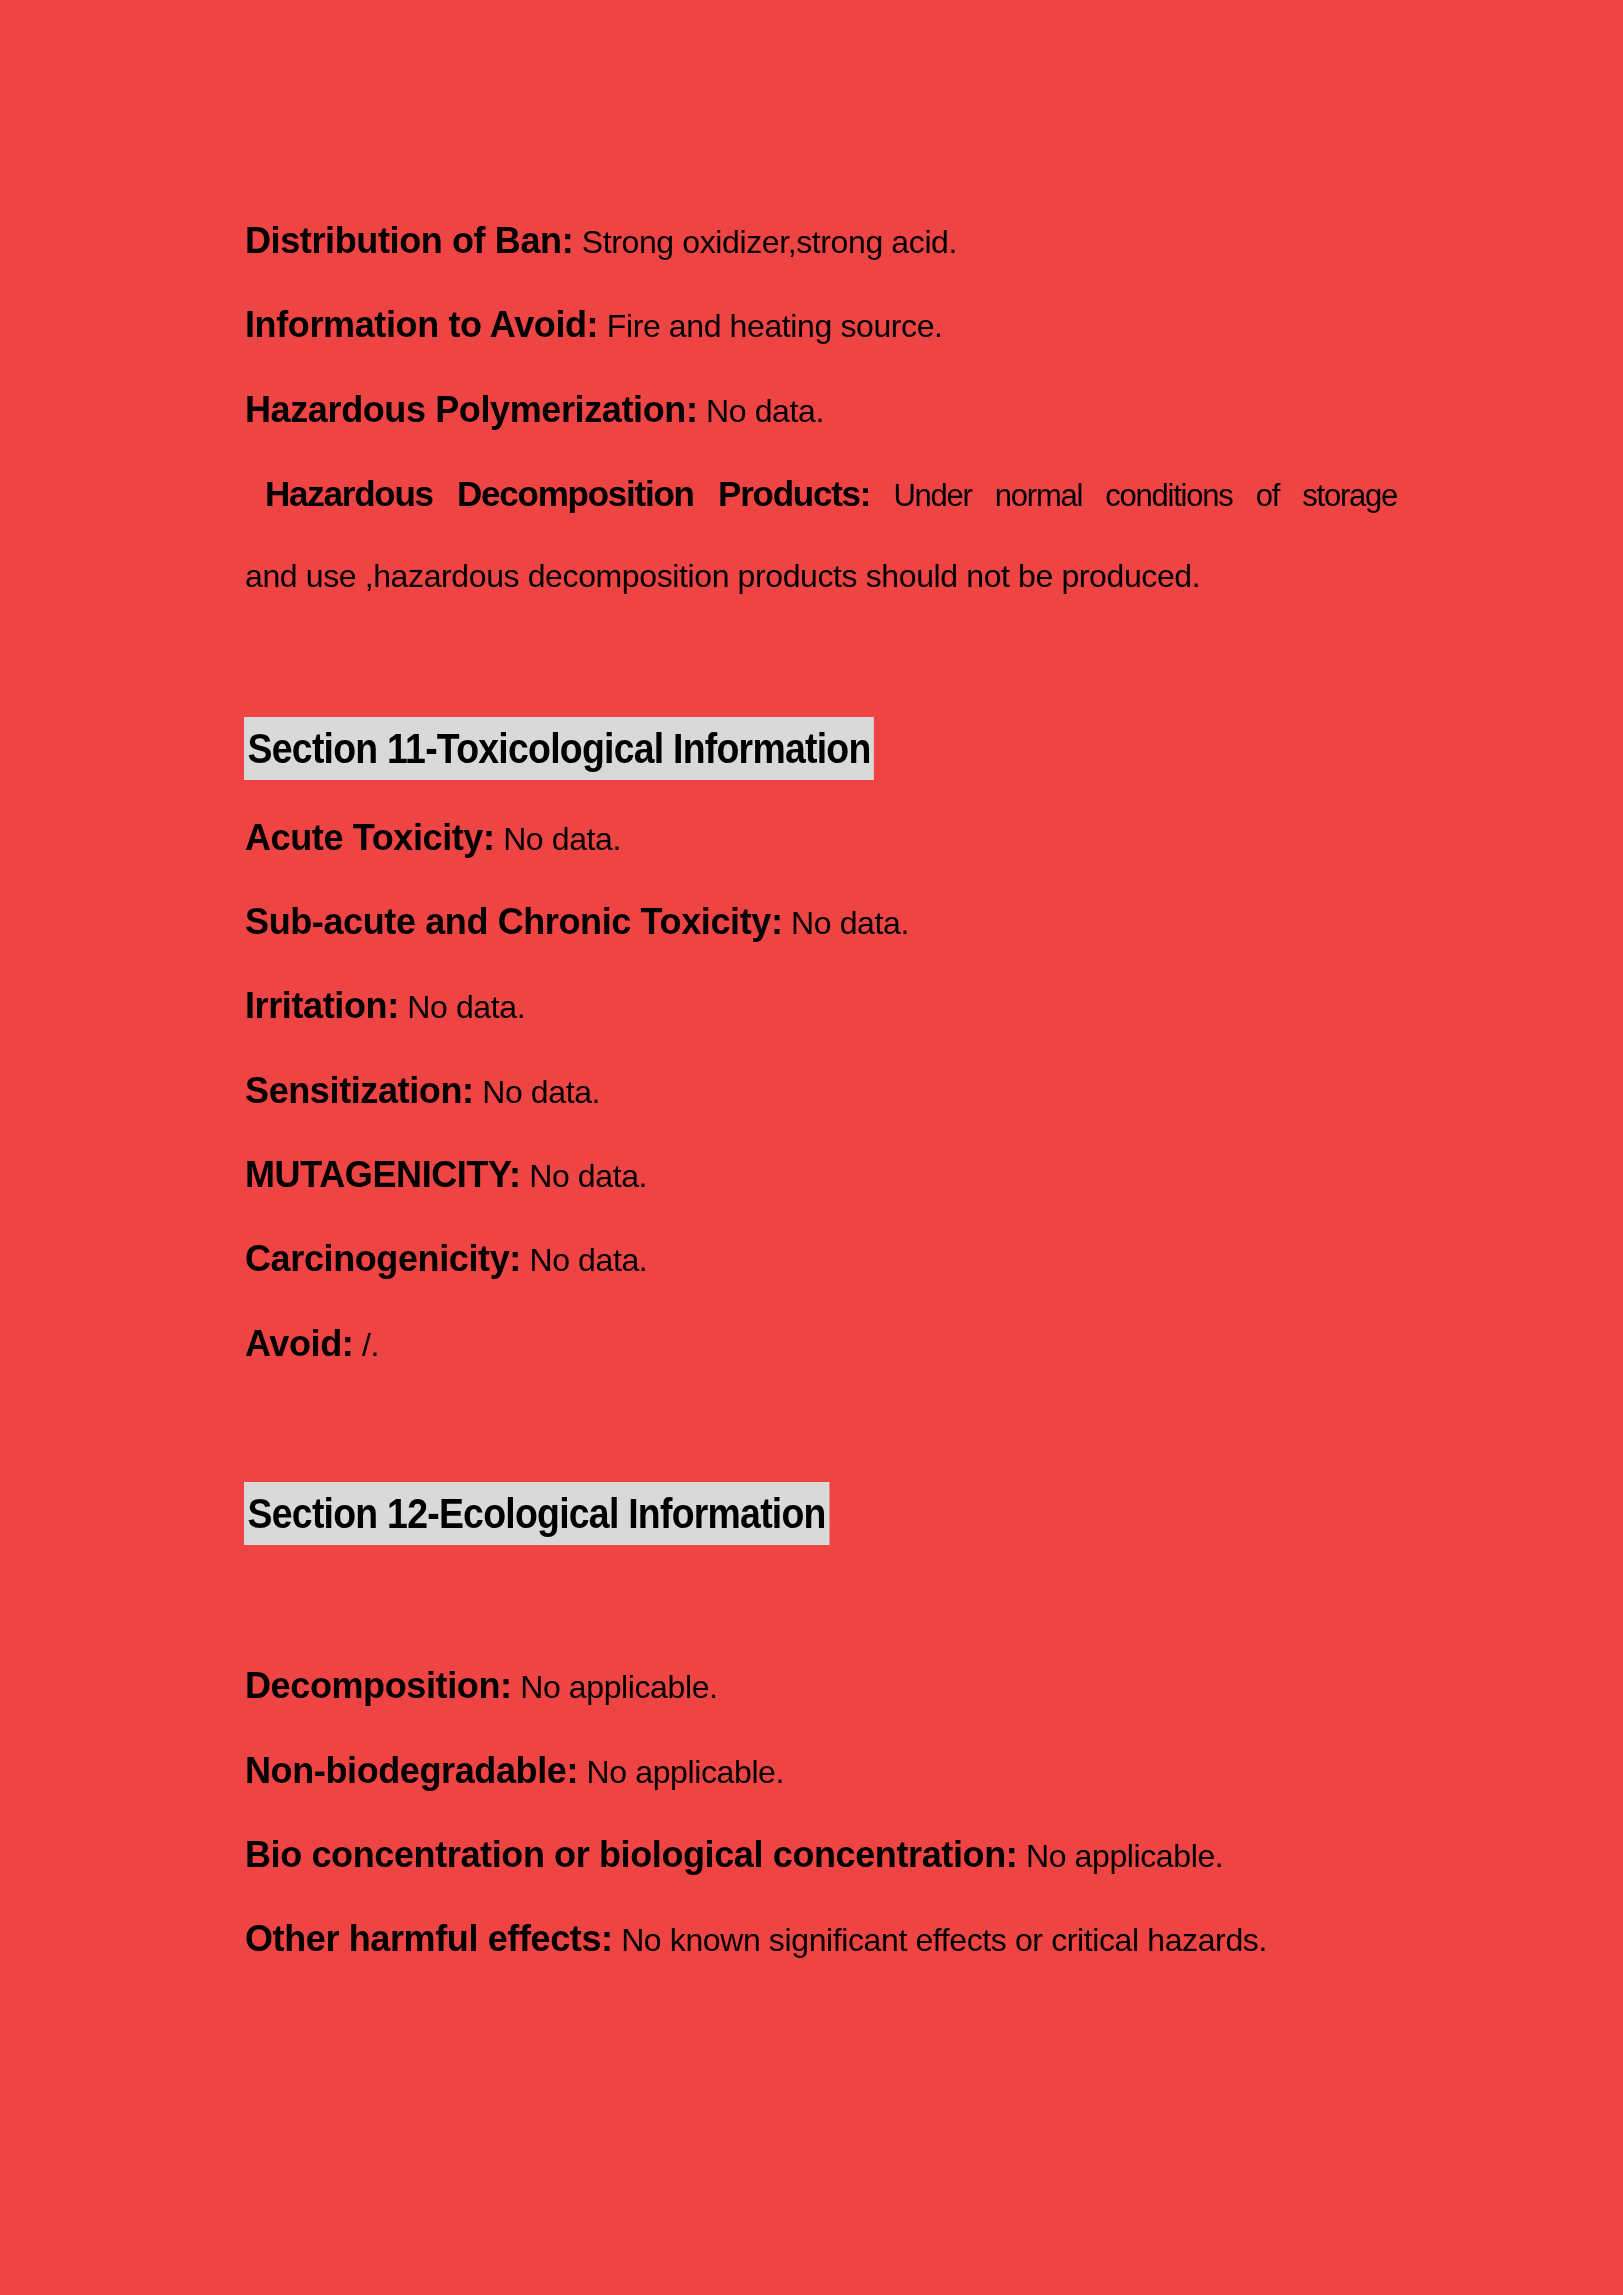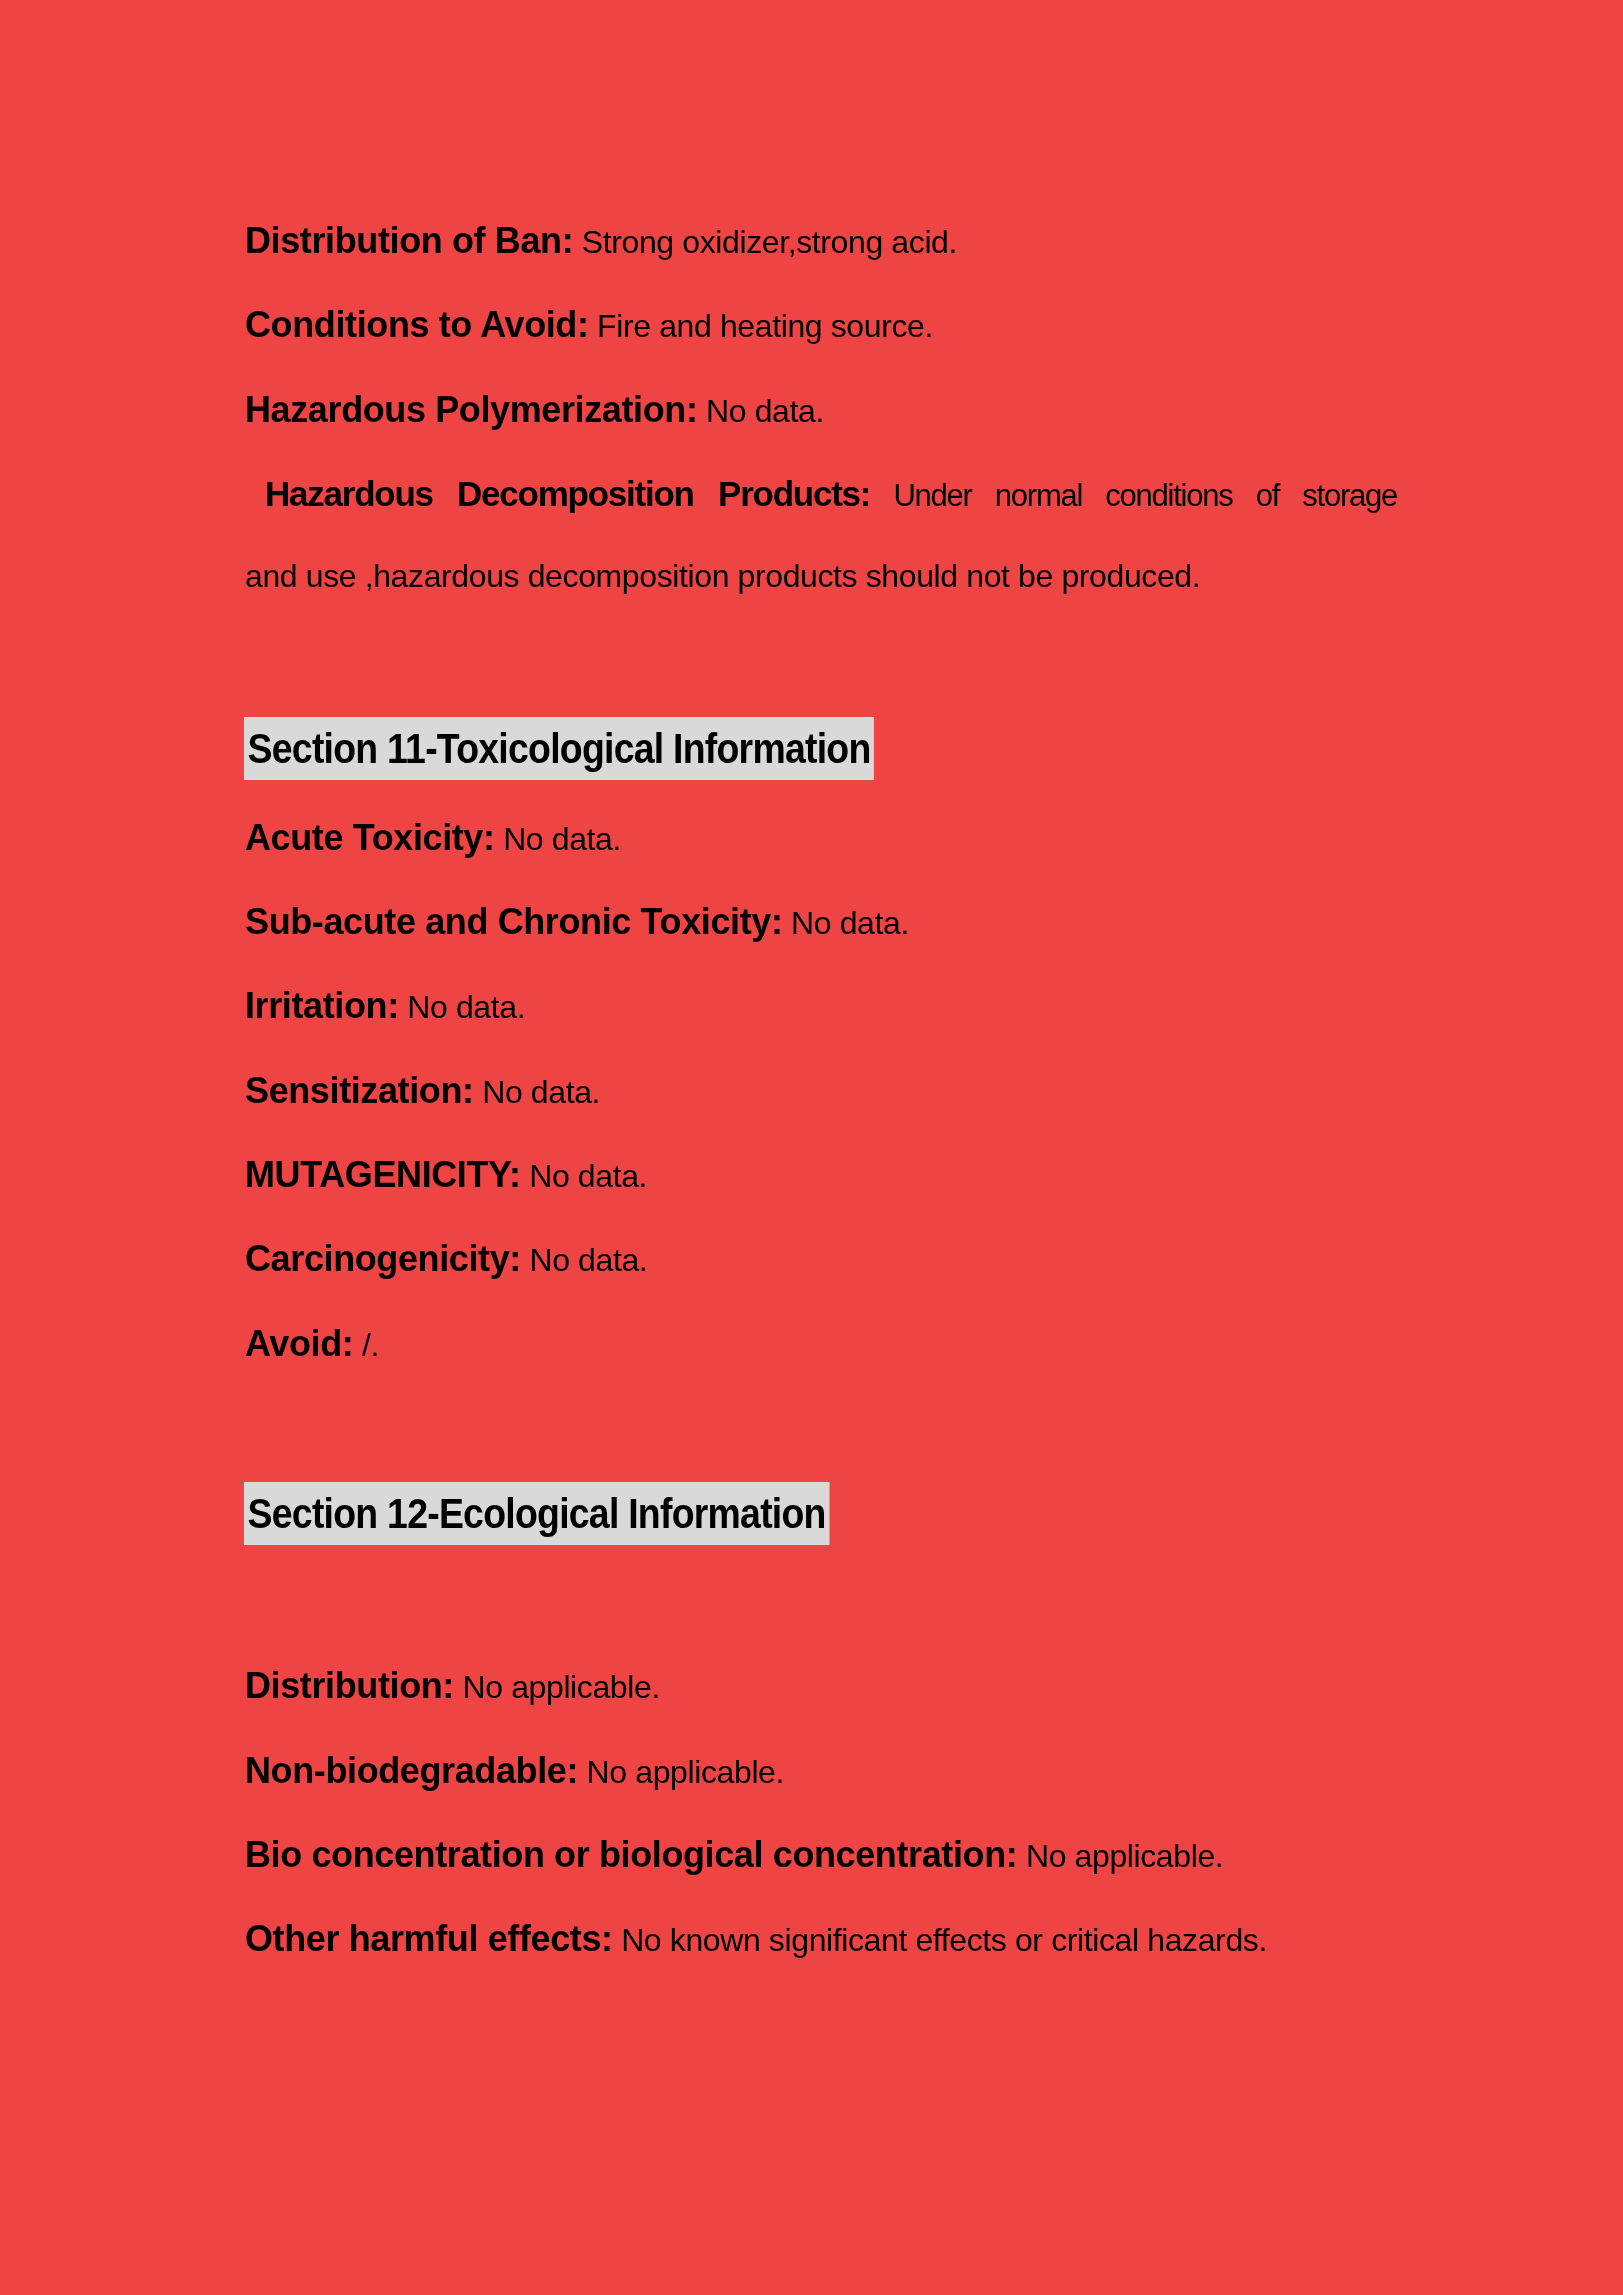--- a/index.html
+++ b/index.html
@@ -55,21 +55,21 @@
 <body>
 
 <div class="page">
 
   <div class="row" style="top:223px">
     <span class="lbl">Distribution of Ban:</span>
     <span class="val">Strong oxidizer,strong acid.</span>
   </div>
 
   <div class="row" style="top:307px">
-    <span class="lbl">Conditions to Avoid:</span>
+    <span class="lbl">Information to Avoid:</span>
     <span class="val">Fire and heating source.</span>
   </div>
 
   <div class="row" style="top:392px">
     <span class="lbl">Hazardous Polymerization:</span>
     <span class="val">No data.</span>
   </div>
 
   <div class="row-justify" style="top:476px">
     <span class="lbl">Hazardous Decomposition Products:</span>
@@ -110,21 +110,21 @@
   <div class="row" style="top:1326px">
     <span class="lbl">Avoid:</span>
     <span class="val">/.</span>
   </div>
 
   <div class="sec-header" style="top:1482px">
     <span>Section 12-Ecological Information</span>
   </div>
 
   <div class="row" style="top:1668px">
-    <span class="lbl">Distribution:</span>
+    <span class="lbl">Decomposition:</span>
     <span class="val">No applicable.</span>
   </div>
   <div class="row" style="top:1753px">
     <span class="lbl">Non-biodegradable:</span>
     <span class="val">No applicable.</span>
   </div>
   <div class="row" style="top:1837px">
     <span class="lbl">Bio concentration or biological concentration:</span>
     <span class="val">No applicable.</span>
   </div>

